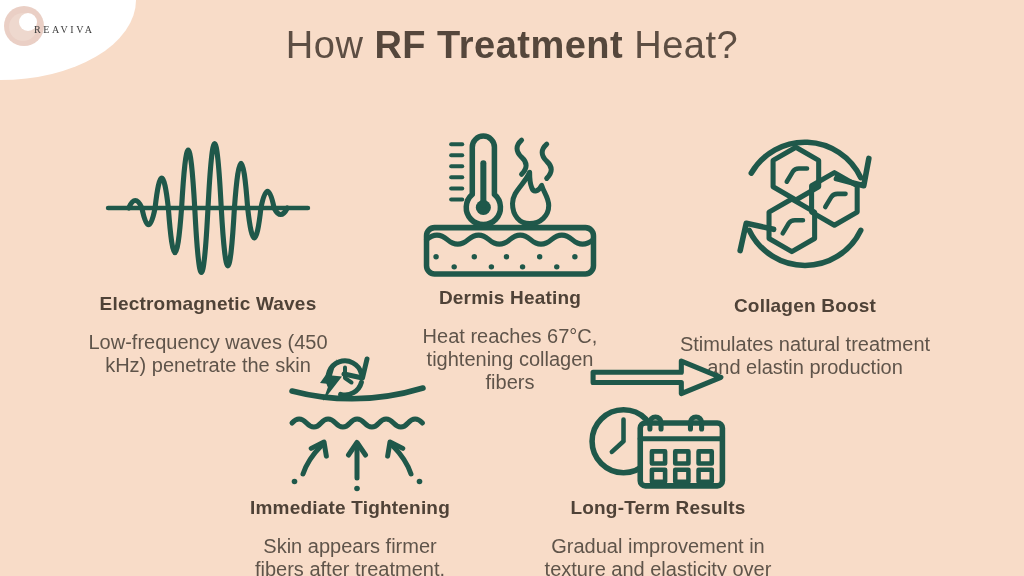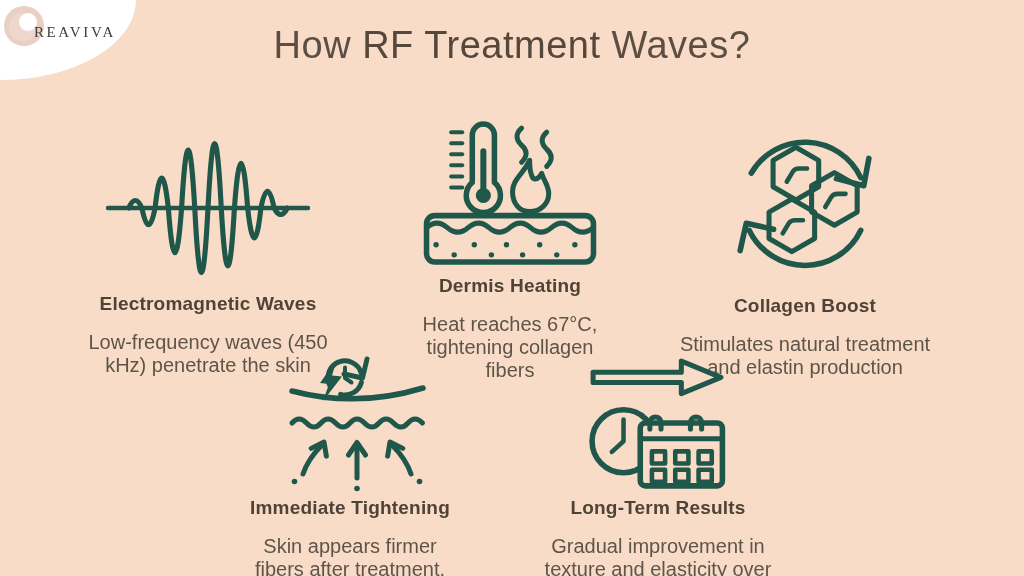--- a/index.html
+++ b/index.html
@@ -10,41 +10,41 @@
   }
   
   .blob {
     position:absolute; top:0; left:0; width:136px; height:80px;
     background:#ffffff; border-bottom-right-radius:100% 100%;
   }
   .logo-mark { position:absolute; top:3px; left:2px; }
   .brand {
     position:absolute; top:24px; left:34px;
     font-family:"Liberation Serif", serif;
-    font-size:15px; letter-spacing:2.6px; color:#3c3c3c; font-weight:500;
+    font-size:10px; letter-spacing:2.6px; color:#3c3c3c; font-weight:500;
   }
   
   .title {
     position:absolute; top:24px; left:0; width:100%;
     text-align:center; font-size:38px; font-weight:400;
     color:#5d4e43; letter-spacing:.5px;
   }
-  .title b { font-weight:400; color:#55473c; }
+  .title b { font-weight:700; color:#55473c; }
   
   .step { position:absolute; text-align:center; }
   .step svg.icon { display:block; margin:0 auto; }
   .step h3 {
     margin:16px; font-size:19px; line-height:1.1; font-weight:700;
     color:#4f4237; letter-spacing:.2px;
   }
   .step p {
     margin:4px auto 0; font-size:20px; line-height:1.16; color:#5f544a;
   }
   .s1 { left:58px;  top:138px; width:300px; }
-  .s2 { left:360px; top:120px; width:300px; }
+  .s2 { left:360px; top:132px; width:300px; }
   .s3 { left:655px; top:128px; width:300px; }
   .s4 { left:200px; top:344px; width:300px; }
   .s5 { left:500px; top:352px; width:316px; }
   .s1 p { max-width:245px; }
   .s2 p { max-width:215px; }  .s2 h3 { margin-top:10px; }
   .s3 p { max-width:255px; }
   .s4 p { max-width:225px; }  .s4 h3 { margin-top:2px; }
   .s4 svg.icon { margin-left:87px; }
   .s5 p { max-width:278px; }  .s5 h3 { margin-top:4px;text-align:center; }
   .tl { stroke:#1f584a; fill:none; stroke-linecap:round; stroke-linejoin:round; }
@@ -56,21 +56,21 @@
 <div class="stage">
 
   <div class="blob"></div>
   <svg class="logo-mark" width="46" height="46" viewBox="0 0 46 46">
     <circle cx="22" cy="23" r="20" fill="#e8cabf" opacity="0.9"></circle>
     <circle cx="21" cy="24" r="14" fill="#efdad0" opacity="0.8"></circle>
     <circle cx="26" cy="19" r="9" fill="#ffffff"></circle>
   </svg>
   <div class="brand">REAVIVA</div>
 
-  <div class="title"><span>How </span><b>RF Treatment</b><span> Waves?</span></div>
+  <div class="title"><span>How </span><b>RF Treatment</b><span> Heat?</span></div>
 
   <div class="step s1">
     <svg class="icon" width="208" height="140" viewBox="0 0 220 150">
       <path class="tl" stroke-width="5" d="M3,75 H217"></path>
       <path class="tl" stroke-width="5.5" d="M25,75 Q32.1,59 39.2,75 Q46.3,111 53.3,75
         Q60.4,11 67.5,75 Q74.6,171 81.7,75 Q88.8,-49 95.8,75 Q102.9,213 110,75
         Q117.1,-63 124.2,75 Q131.3,199 138.3,75 Q145.4,-21 152.5,75 Q159.6,139 166.7,75
         Q173.8,39 180.8,75 Q187.9,89 195,75"></path>
     </svg>
     <h3>Electromagnetic Waves</h3>

